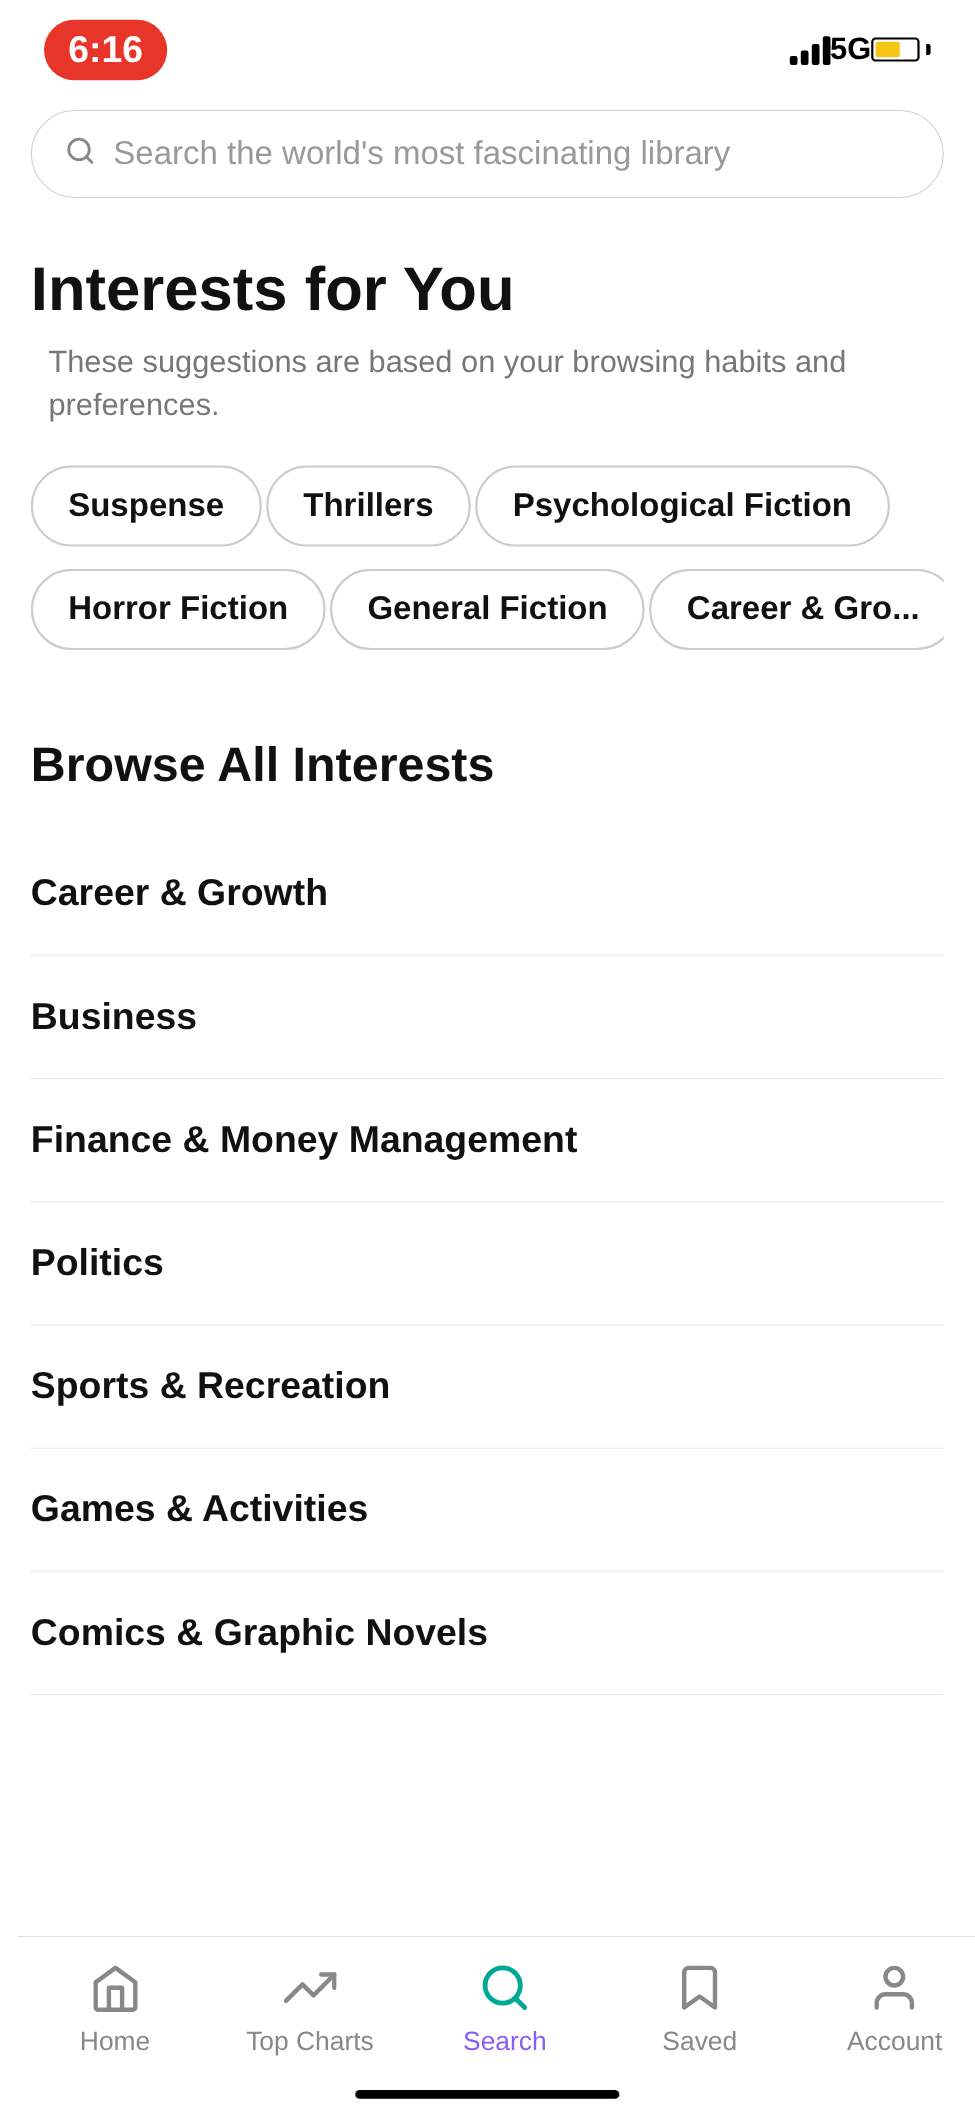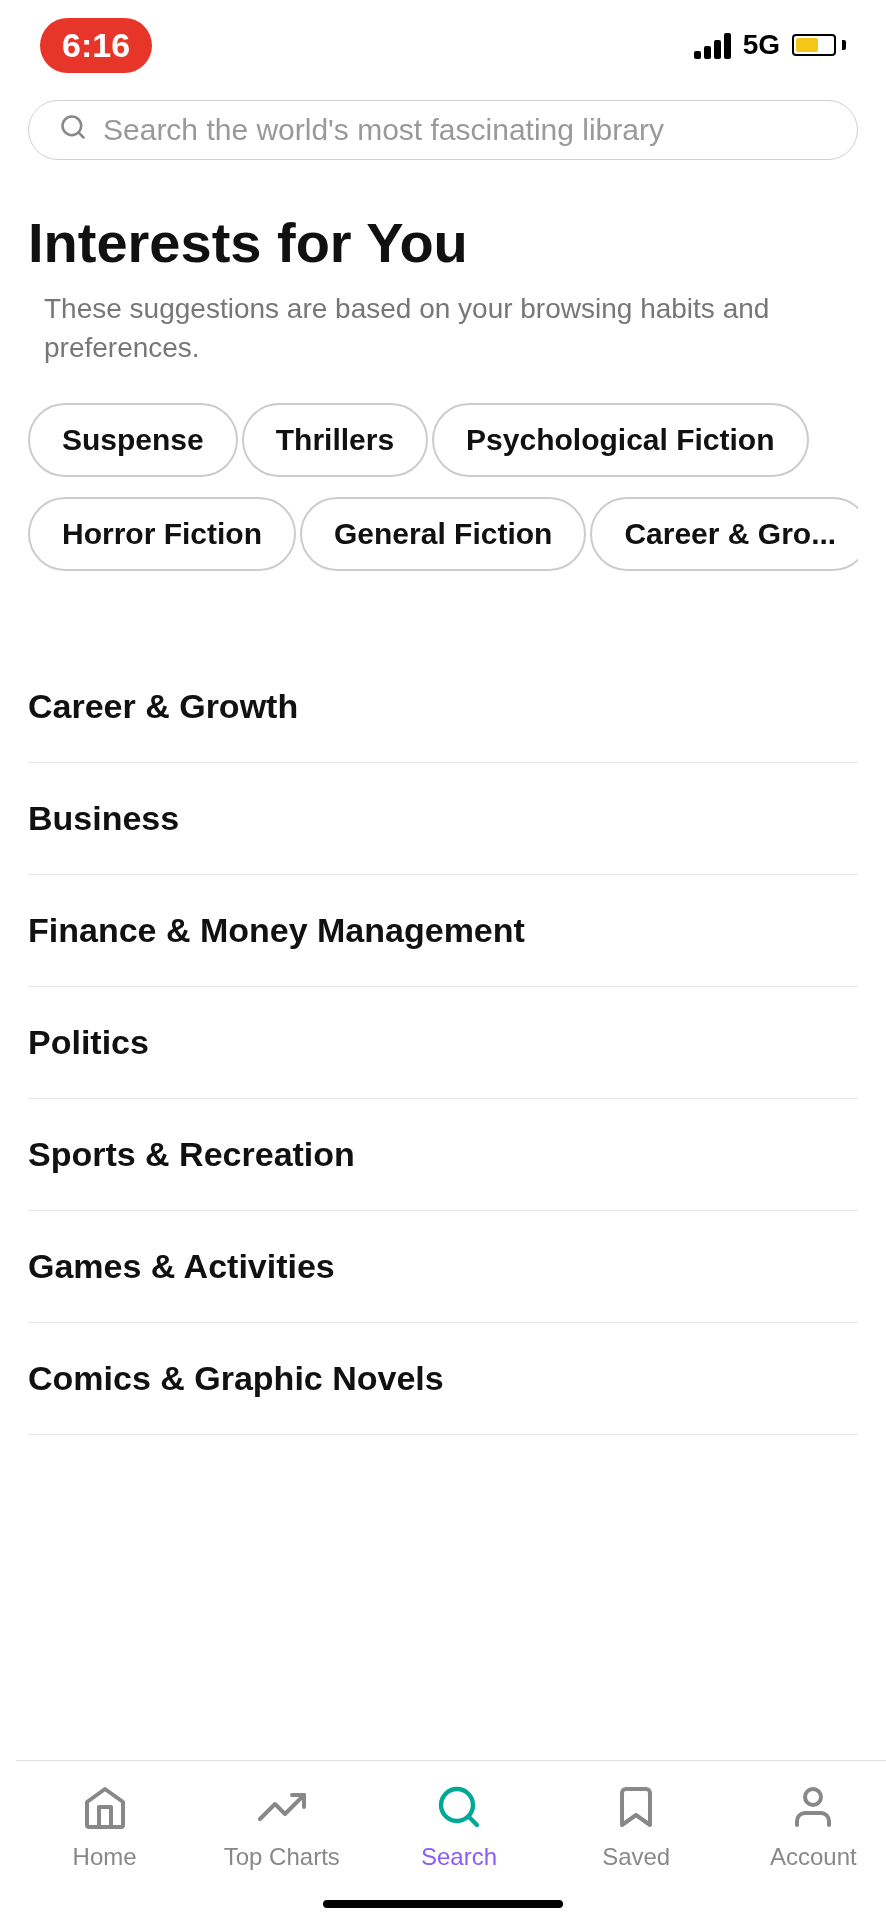--- a/index.html
+++ b/index.html
@@ -34,21 +34,21 @@
       color: white;
       font-size: 34px;
       font-weight: 700;
       padding: 8px 22px;
       border-radius: 30px;
     }
 
     .status-right {
       display: flex;
       align-items: center;
-      gap: 12px;
+      gap: 0;
     }
 
     .signal-bars {
       display: flex;
       align-items: flex-end;
       gap: 3px;
       height: 28px;
     }
 
     .signal-bar {
@@ -100,21 +100,21 @@
       margin-left: 2px;
     }
 
     
     .search-container {
       padding: 10px 28px 20px;
     }
 
     .search-bar {
       width: 100%;
-      height: 60px;
+      height: 80px;
       border: 1.5px solid #d0d0d0;
       border-radius: 40px;
       display: flex;
       align-items: center;
       padding: 0 30px;
       gap: 16px;
       background: #fff;
     }
 
     .search-icon-wrap {
@@ -306,20 +306,21 @@
   </div>
 
   <div class="tags-row">
     <div class="tag">Horror Fiction</div>
     <div class="tag">General Fiction</div>
     <div class="tag">Career &amp; Gro...</div>
   </div>
 </div>
 
 <div class="browse-section">
+  <h2 class="browse-title">Browse All Interests</h2>
   <ul class="interest-list">
     <li class="interest-item">Career &amp; Growth</li>
     <li class="interest-item">Business</li>
     <li class="interest-item">Finance &amp; Money Management</li>
     <li class="interest-item">Politics</li>
     <li class="interest-item">Sports &amp; Recreation</li>
     <li class="interest-item">Games &amp; Activities</li>
     <li class="interest-item">Comics &amp; Graphic Novels</li>
   </ul>
 </div>

